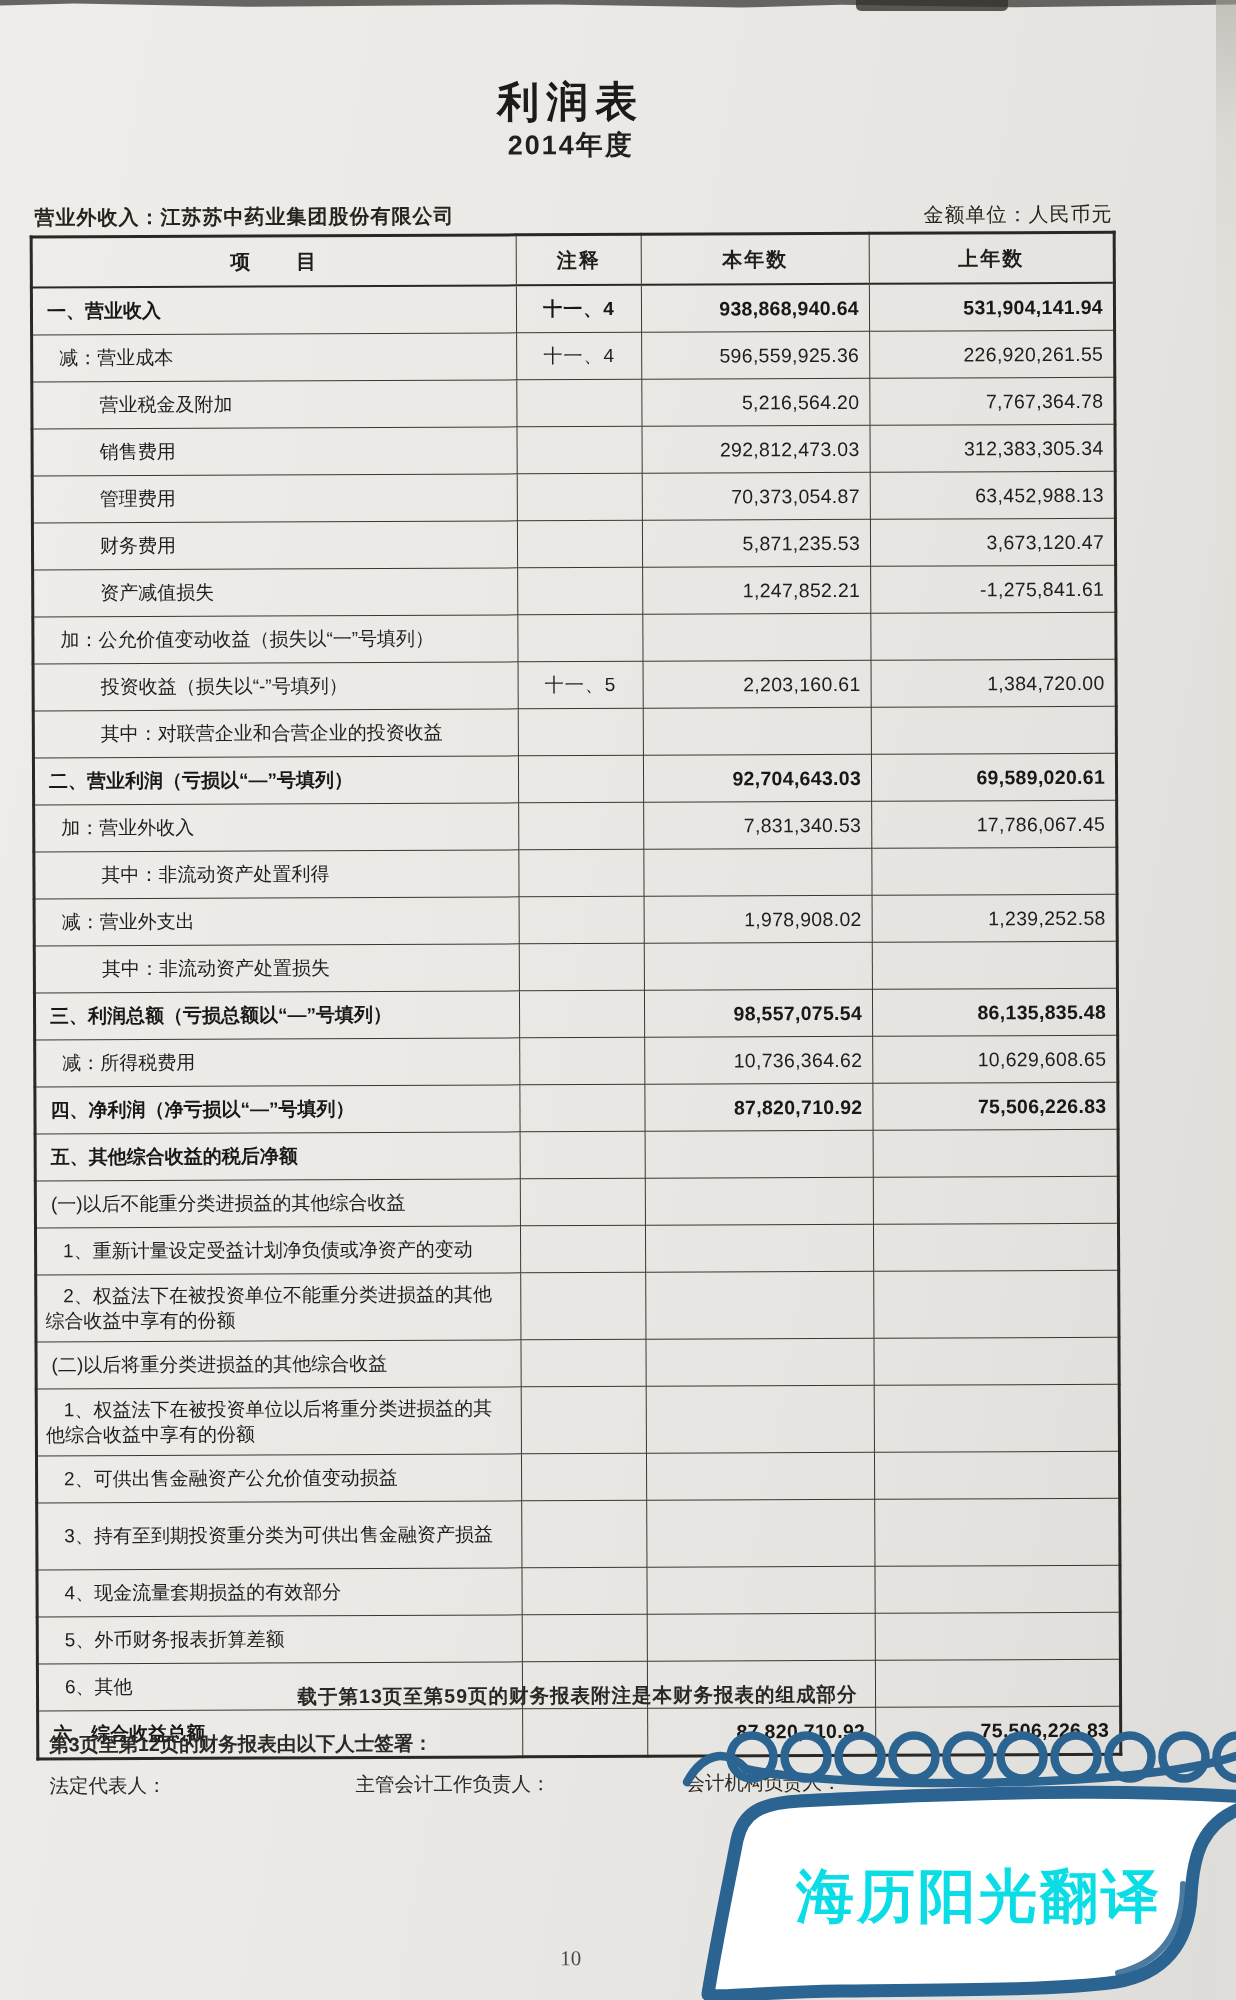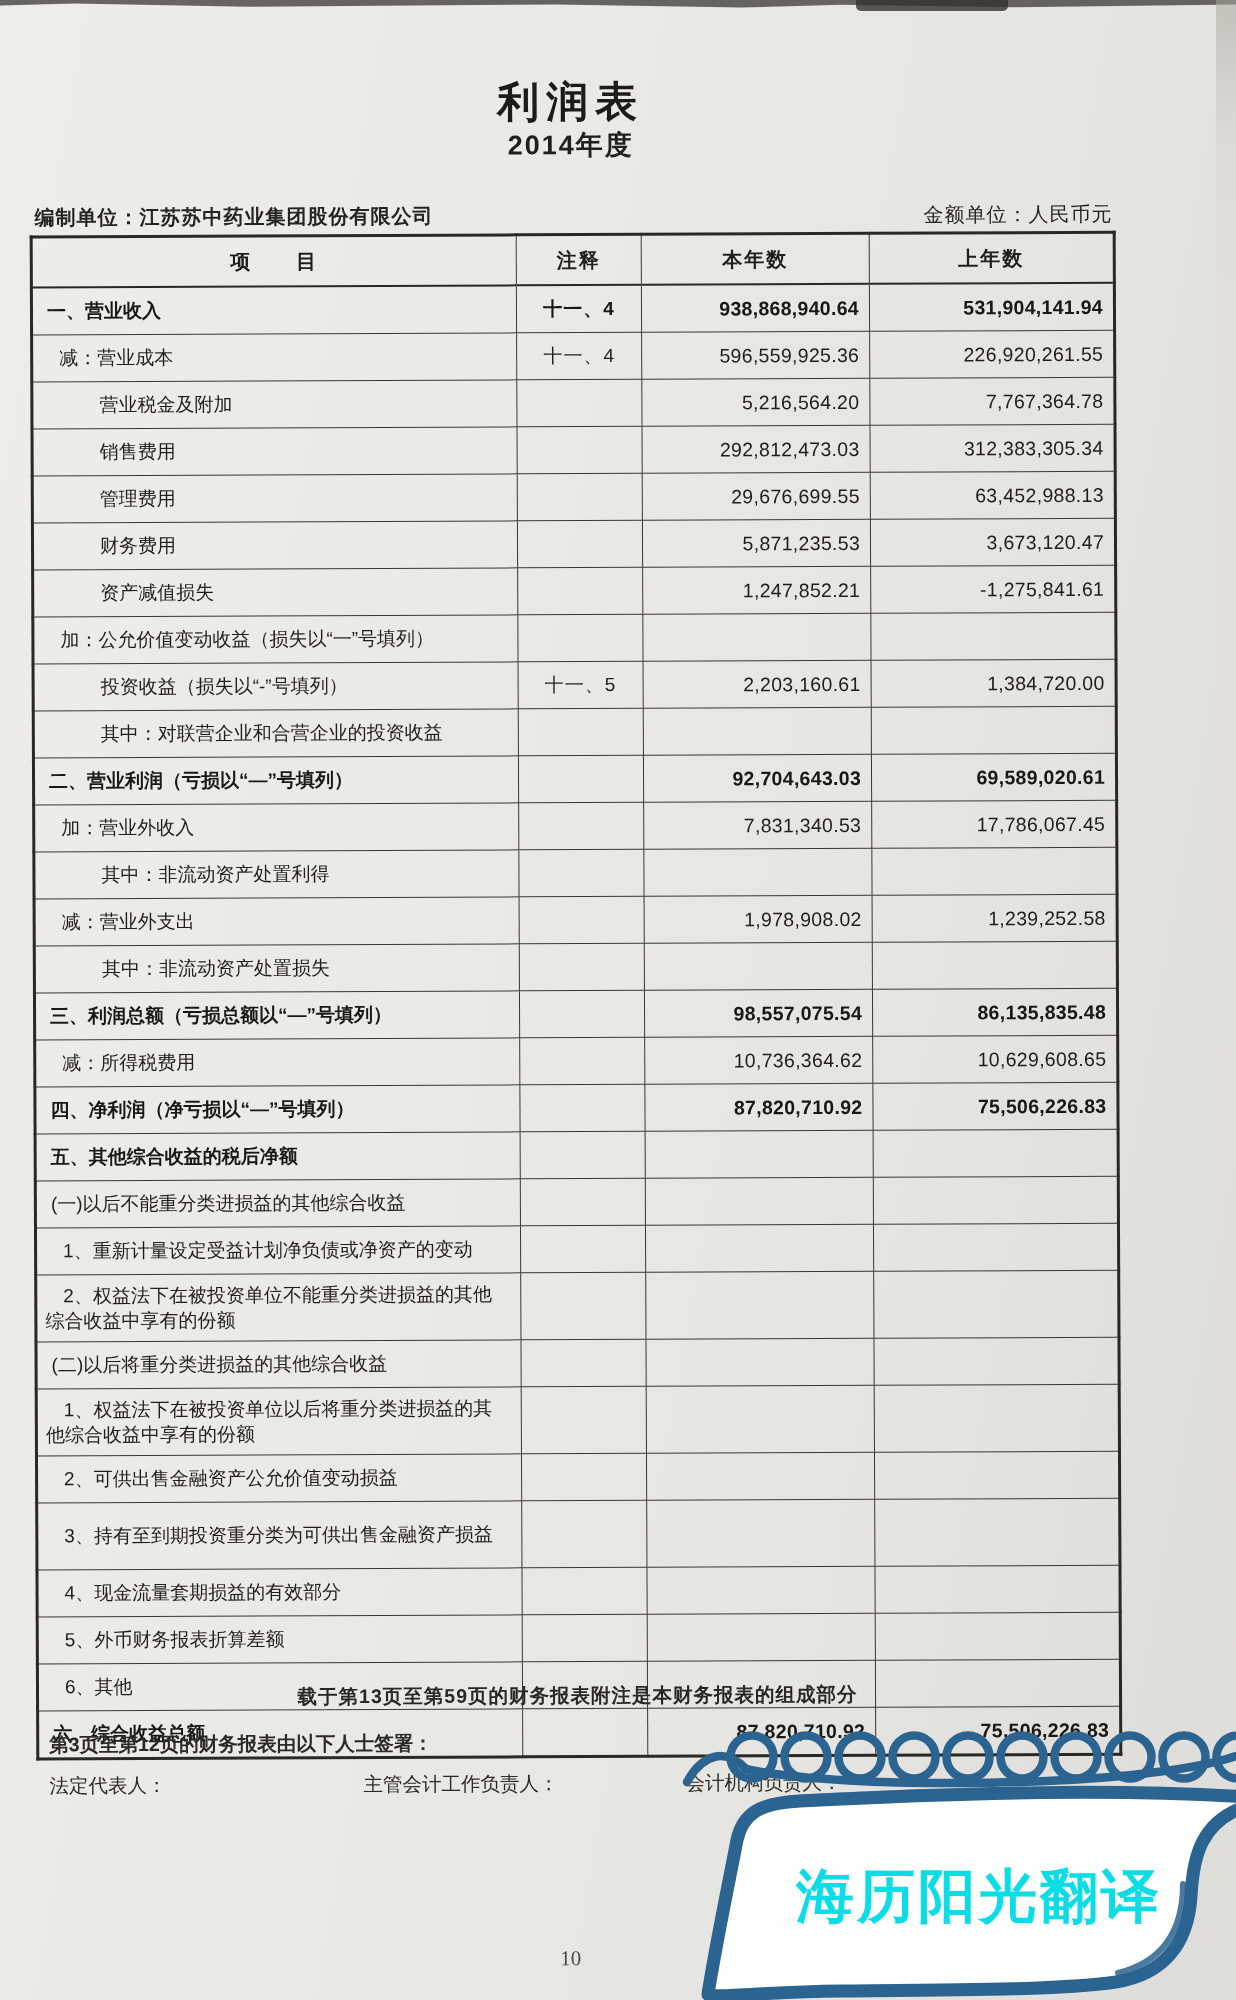--- a/index.html
+++ b/index.html
@@ -43,39 +43,39 @@
   .ind0{padding-left:14px;}
   .ind1{padding-left:26px;}
   .ind2{padding-left:66px;}
   .b{font-weight:bold;color:#191815;}
   .wrapcell{padding-left:8px;padding-right:14px;text-indent:18px;line-height:1.32;}
 
   .notes-line{position:absolute;top:1682px;left:33px;width:1083px;text-align:center;
     font-size:19.5px;font-weight:bold;letter-spacing:1px;color:#2a2824;}
   .sign-line{position:absolute;top:1729px;left:46px;font-size:19.5px;font-weight:bold;color:#2c2a26;}
   .sig{position:absolute;top:1770px;font-size:19.5px;font-weight:normal;color:#2c2a26;}
-  .sig1{left:46px}.sig2{left:360px}.sig3{left:682px}
+  .sig1{left:46px}.sig2{left:352px}.sig3{left:682px}
   .pagenum{position:absolute;top:1946px;left:556px;font-size:21px;color:#4b4946;
     font-family:"Liberation Serif","DejaVu Serif",serif;text-align:center;}
 
   svg.wm{position:absolute;inset:0;width:1236px;height:2000px;pointer-events:none;}
   svg.wm text{font-family:"Liberation Sans","DejaVu Sans",sans-serif;}
 </style>
 </head>
 <body>
 
 <div class="sheet">
   <div class="scan-top"></div>
   <div class="scan-blotch"></div>
   <div class="scan-right"></div>
 
   <div class="content">
     <div class="title">利润表</div>
     <div class="period">2014年度</div>
-    <div class="prep"><span>编制单位：</span><span>江苏苏中药业集团股份有限公司</span></div>
+    <div class="prep"><span>营业外收入：</span><span>江苏苏中药业集团股份有限公司</span></div>
     <div class="currency">金额单位：人民币元</div>
 
     <table>
       <colgroup>
           <col class="c1">
           <col class="c2">
           <col class="c3">
           <col class="c4">
         </colgroup>
       <thead>
@@ -107,21 +107,21 @@
           </tr>
           <tr>
             <td class="c-item ind2">销售费用</td>
             <td class="c-note"></td>
             <td class="c-num">292,812,473.03</td>
             <td class="c-num">312,383,305.34</td>
           </tr>
           <tr>
             <td class="c-item ind2">管理费用</td>
             <td class="c-note"></td>
-            <td class="c-num">29,676,699.55</td>
+            <td class="c-num">70,373,054.87</td>
             <td class="c-num">63,452,988.13</td>
           </tr>
           <tr>
             <td class="c-item ind2">财务费用</td>
             <td class="c-note"></td>
             <td class="c-num">5,871,235.53</td>
             <td class="c-num">3,673,120.47</td>
           </tr>
           <tr>
             <td class="c-item ind2">资产减值损失</td>

